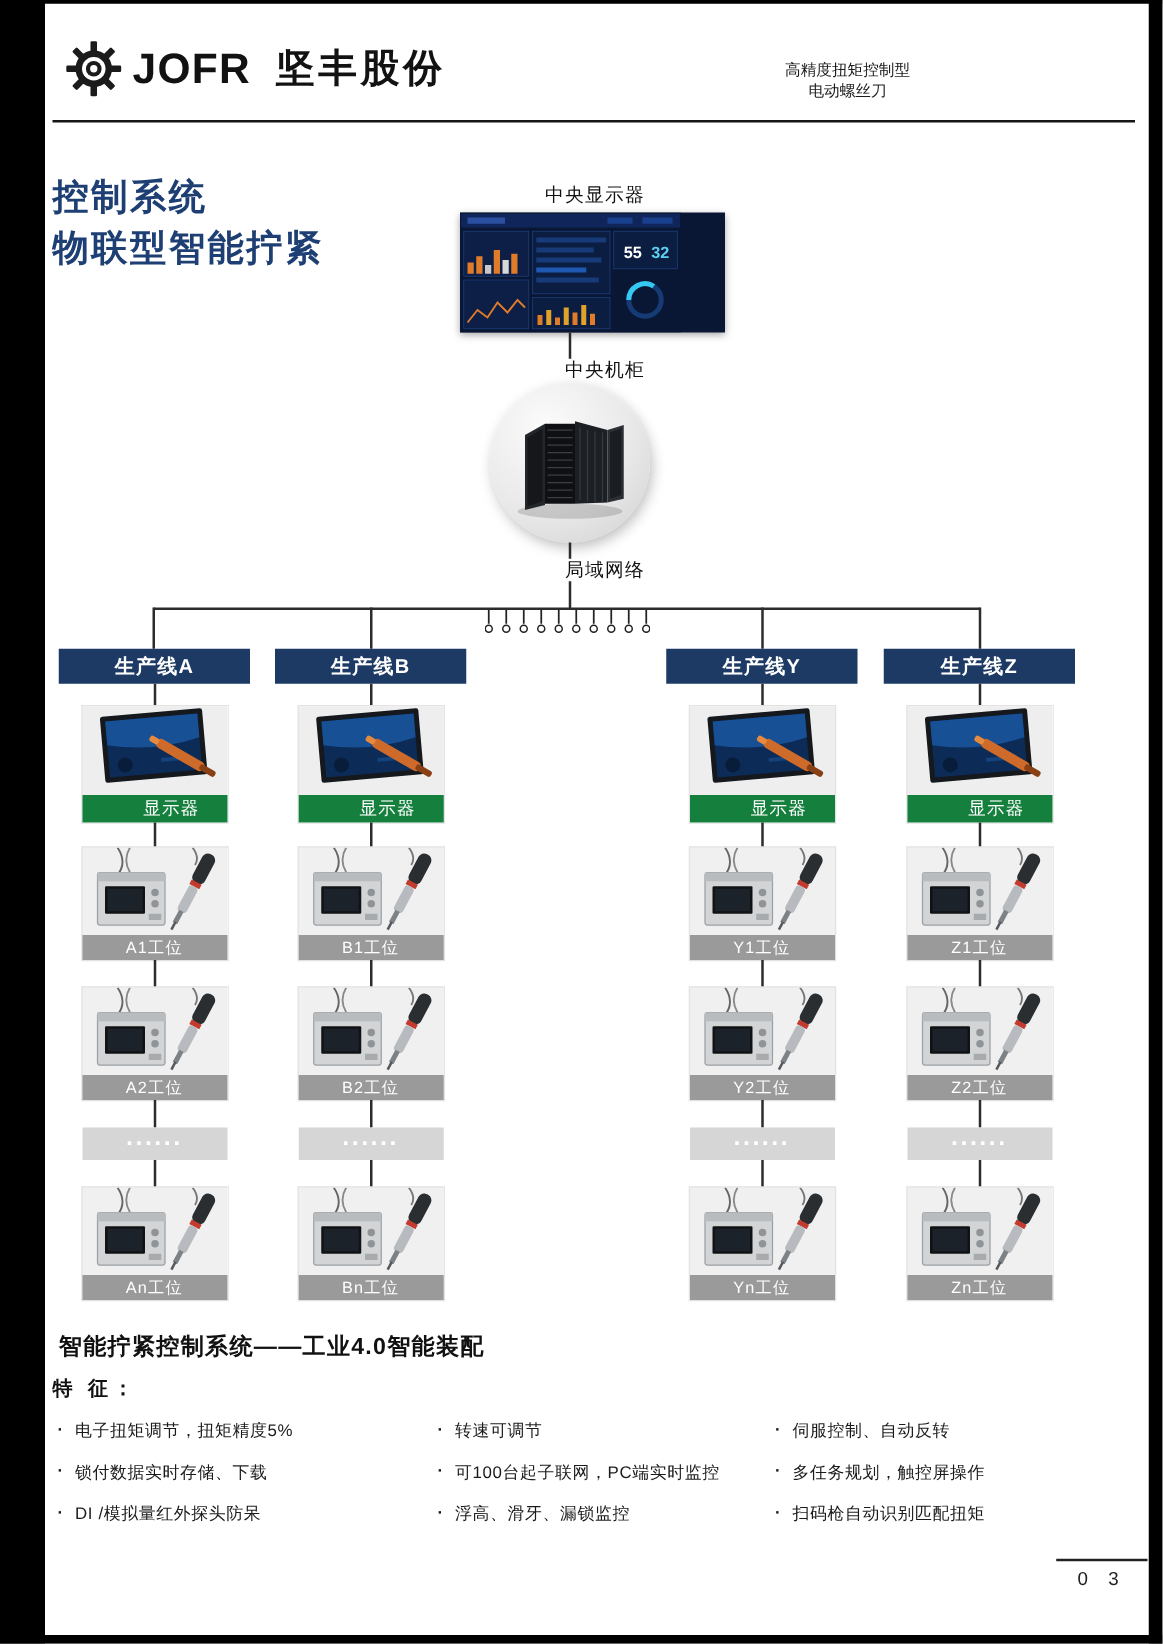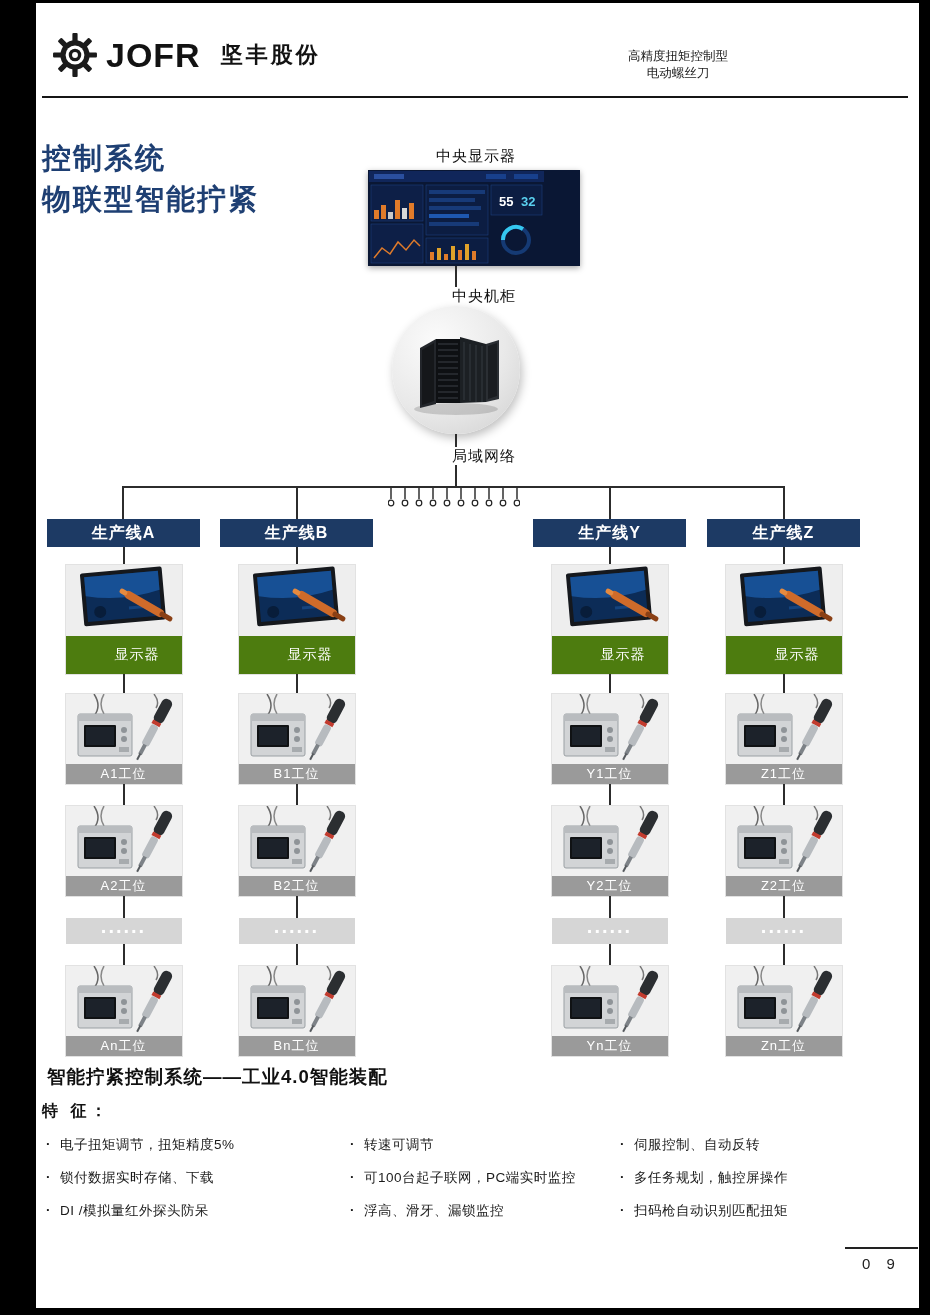--- a/index.html
+++ b/index.html
@@ -6,21 +6,21 @@
   html,body { background:#555; }
   body { font-family:"Liberation Sans","DejaVu Sans",sans-serif; }
   .page { position:relative; width:930px; height:1315px; background:#ffffff; margin:0 auto; overflow:hidden; }
   .abs { position:absolute; }
   .edge { position:absolute; background:#000; }
 
   
   .logo-row { display:flex; align-items:center; }
   .gear { width:46px; height:46px; display:inline-block; }
   .brand { font-size:34px; font-weight:800; color:#121212; letter-spacing:1px; margin-left:8px; }
-  .company { font-size:22px; font-weight:800; color:#121212; letter-spacing:3px; margin-left:20px; }
+  .company { font-size:31px; font-weight:800; color:#121212; letter-spacing:3px; margin-left:20px; }
   .tagline { text-align:center; font-size:12.5px; color:#1a1a1a; line-height:17px; font-weight:400; }
   .header-rule { height:2px; background:#151515; }
 
   
   .page-title { color:#1e3f73; font-size:29px; font-weight:700; letter-spacing:2px; line-height:41px; }
 
   
   .diagram-label { text-align:right; font-size:15px; color:#111; font-weight:500; letter-spacing:1px; }
   .vline { width:2px; background:#2c2c2c; }
   .bus { height:2px; background:#2c2c2c; }
@@ -31,21 +31,21 @@
   .dash-frame { background:#0a1734; box-shadow:0 2px 6px rgba(0,0,0,0.35); }
 
   
   .pl-col { position:absolute; top:519px; width:153px; display:flex; flex-direction:column; align-items:center; }
   .pl-header { width:153px; height:28px; background:#1d3a64; color:#fff; font-weight:700; font-size:16px;
      display:flex; align-items:center; justify-content:center; letter-spacing:1px; }
   .box { width:116px; display:flex; flex-direction:column; box-shadow:0 0 0 1px #e2e2e2; }
   .box-img { width:116px; background:#efefef; overflow:hidden; line-height:0; }
   .box-label { height:20px; background:#9a9a9a; color:#fff; font-size:13px; font-weight:500;
      display:flex; align-items:center; justify-content:center; letter-spacing:1px; }
-  .monitor-label { height:38px; background:#4d7c0f; font-size:14px;padding-left:27px; }
+  .monitor-label { height:22px; background:#15803d; font-size:14px;padding-left:27px; }
   .ellipsis-bar { width:116px; height:26px; background:#d6d6d6; color:#fff; font-weight:700; font-size:20px;
      letter-spacing:2px; display:flex; justify-content:center; align-items:center; line-height:6px; padding-bottom:10px; }
 
   
   .section-heading { font-size:18.5px; font-weight:700; color:#111; letter-spacing:1px; }
   .features-label { font-size:16px; font-weight:700; color:#111; letter-spacing:4px; }
   .feature-col { display:flex; flex-direction:column; }
   .feature-item { display:flex; align-items:flex-start; margin-bottom:15px; font-size:13.5px; color:#1a1a1a; letter-spacing:0.5px; }
   .bullet { font-weight:700; margin-right:9px; line-height:16px; }
 
@@ -407,15 +407,15 @@
         <span class="bullet">·</span>
         <span>多任务规划，触控屏操作</span>
       </div>
     <div class="feature-item">
         <span class="bullet">·</span>
         <span>扫码枪自动识别匹配扭矩</span>
       </div>
   </div>
 
   <div class="abs footer-rule" style="left:845px;top:1247px;width:73px"></div>
-  <div class="abs page-number" style="left:845px;top:1255px;width:73px">0 9</div>
+  <div class="abs page-number" style="left:845px;top:1255px;width:73px">0 3</div>
 
 </div>
 
 </body></html>

